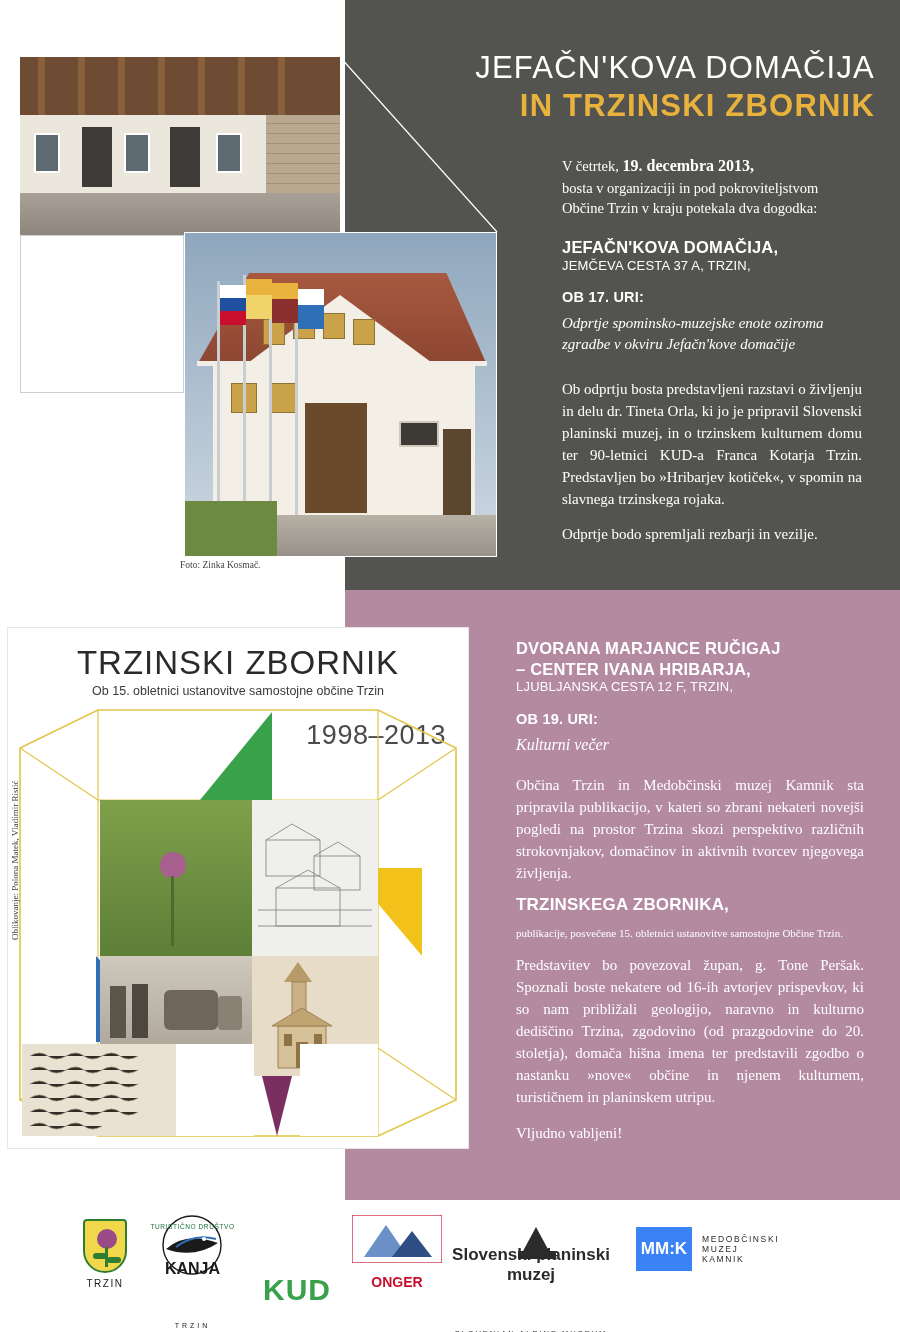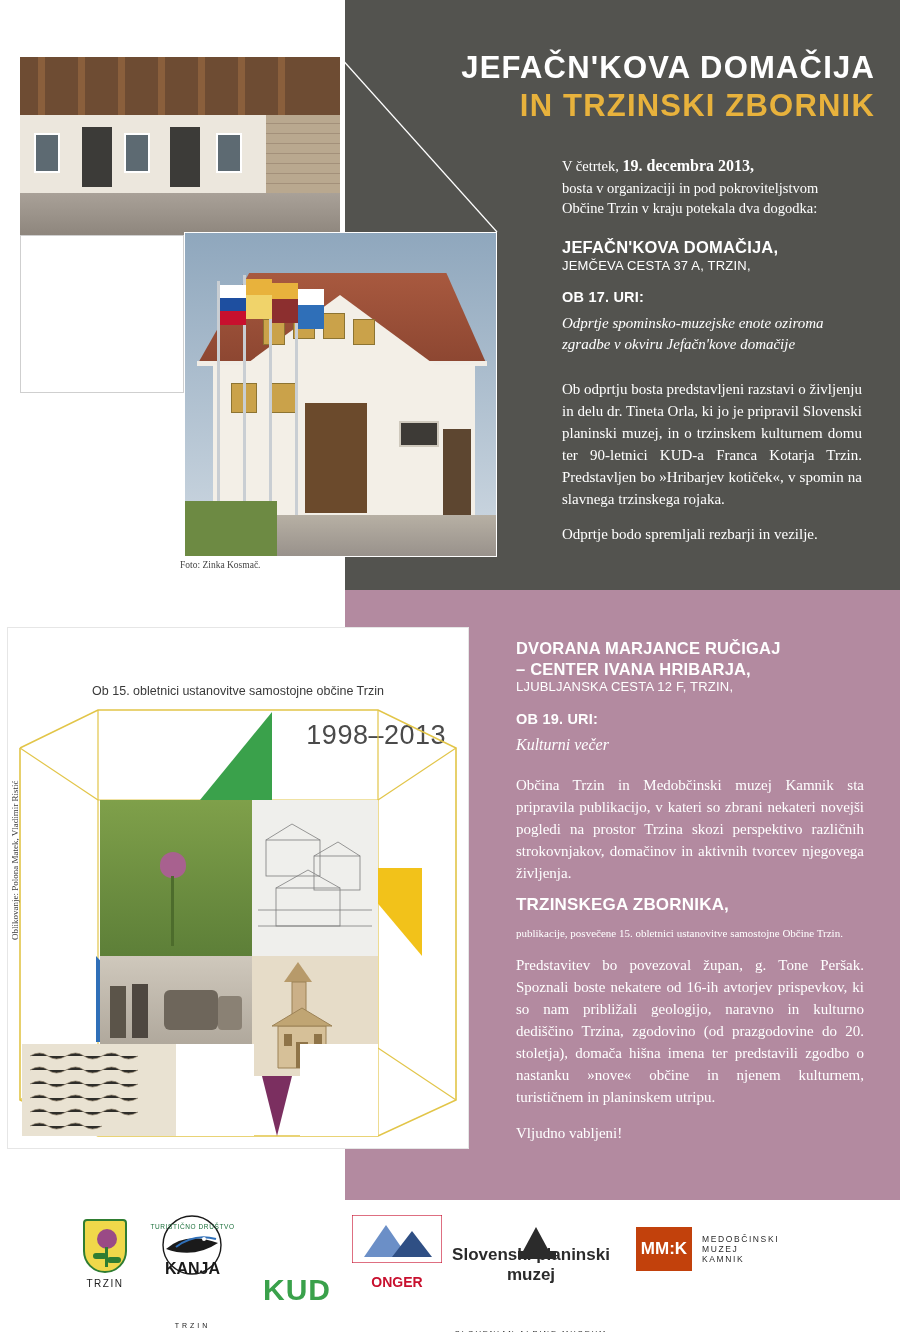--- a/index.html
+++ b/index.html
@@ -37,21 +37,21 @@
     background: #ffffff;
   }
 
   
   .title-wrap {
     position: absolute; left: 420px; top: 50px; width: 455px;
     text-align: right;
   }
   .title-line1 {
     font-family: "Liberation Sans", sans-serif;
-    font-size: 31px; letter-spacing: 1.2px; font-weight: 700;
+    font-size: 31px; letter-spacing: 1.2px; font-weight: 400;
     color: #ffffff; line-height: 1.15;
   }
   .title-line2 {
     font-family: "Liberation Sans", sans-serif;
     font-size: 31px; letter-spacing: 1.2px; font-weight: 600;
     color: #e8b23c; line-height: 1.15; margin-top: 2px;
   }
 
   
   .col-top {
@@ -308,20 +308,21 @@
     <div class="p-serif ital nm mt6" style="font-size:16px">Kulturni večer</div>
 
     <div class="p-serif mt18" style="font-size:15px; line-height:1.46">Občina Trzin in Medobčinski muzej Kamnik sta pripravila publikacijo, v kateri so zbrani nekateri novejši pogledi na prostor Trzina skozi perspektivo različnih strokovnjakov, domačinov in aktivnih tvorcev njegovega življenja.</div>
     <div class="heading-sans mt10" style="font-size:17px">TRZINSKEGA ZBORNIKA,</div>
     <div class="p-serif nm mt10" style="font-size:11px">publikacije, posvečene 15. obletnici ustanovitve samostojne Občine Trzin.</div>
     <div class="p-serif mt14" style="font-size:15px; line-height:1.46">Predstavitev bo povezoval župan, g. Tone Peršak. Spoznali boste nekatere od 16-ih avtorjev prispevkov, ki so nam približali geologijo, naravno in kulturno dediščino Trzina, zgodovino (od prazgodovine do 20. stoletja), domača hišna imena ter predstavili zgodbo o nastanku »nove« občine in njenem kulturnem, turističnem in planinskem utripu.</div>
     <div class="p-serif nm mt14" style="font-size:15px">Vljudno vabljeni!</div>
   </div>
 
   <div class="book">
+    <div class="book-title">TRZINSKI ZBORNIK</div>
     <div class="book-sub">Ob 15. obletnici ustanovitve samostojne občine Trzin</div>
     <div class="book-years">1998–2013</div>
 
     <div class="book-grid">
 
       <svg width="440" height="430" style="position:absolute;left:0;top:0">
         <polyline points="2,40 80,2 360,2 438,40 438,392 360,428 80,428 2,392 2,40" fill="none" stroke="#e2c548" stroke-width="1.6"></polyline>
         <line x1="2" y1="40" x2="80" y2="92" stroke="#e2c548" stroke-width="1.2"></line>
         <line x1="438" y1="40" x2="360" y2="92" stroke="#e2c548" stroke-width="1.2"></line>
         <line x1="2" y1="392" x2="80" y2="340" stroke="#e2c548" stroke-width="1.2"></line>
@@ -437,21 +438,21 @@
     <div class="logo" style="left:436px; top:16px; width:190px;">
       <svg width="190" height="42" style="position:absolute;left:46px;top:-4px">
         <polygon points="40,36 54,10 68,36" fill="#2b2b2b"></polygon>
         <rect x="36" y="34" width="38" height="10" fill="#2b2b2b"></rect>
       </svg>
       <div class="logo-caption" style="font-size:17px; font-weight:bold; color:#2b2b2b; margin-top:24px;">Slovenski planinski muzej</div>
       <div class="logo-caption" style="font-size:7.5px; letter-spacing:2px; color:#2b2b2b;">SLOVENIAN ALPINE MUSEUM</div>
     </div>
 
     <div class="logo" style="left:636px; top:22px; width:180px; display:flex; align-items:center; gap:10px;">
-      <div style="width:56px;height:44px;background:#c2410c;display:flex;align-items:center;justify-content:center;">
+      <div style="width:56px;height:44px;background:#3b82f6;display:flex;align-items:center;justify-content:center;">
         <span style="font-family:'Liberation Sans',sans-serif;font-size:17px;font-weight:bold;color:#ffffff;">MM:K</span>
       </div>
       <div style="text-align:left;">
         <div style="font-family:'Liberation Sans',sans-serif;font-size:8.5px;letter-spacing:1.6px;color:#2b2b2b;">MEDOBČINSKI</div>
         <div style="font-family:'Liberation Sans',sans-serif;font-size:8.5px;letter-spacing:1.6px;color:#2b2b2b;">MUZEJ</div>
         <div style="font-family:'Liberation Sans',sans-serif;font-size:8.5px;letter-spacing:1.6px;color:#2b2b2b;">KAMNIK</div>
       </div>
     </div>
 
   </div>

